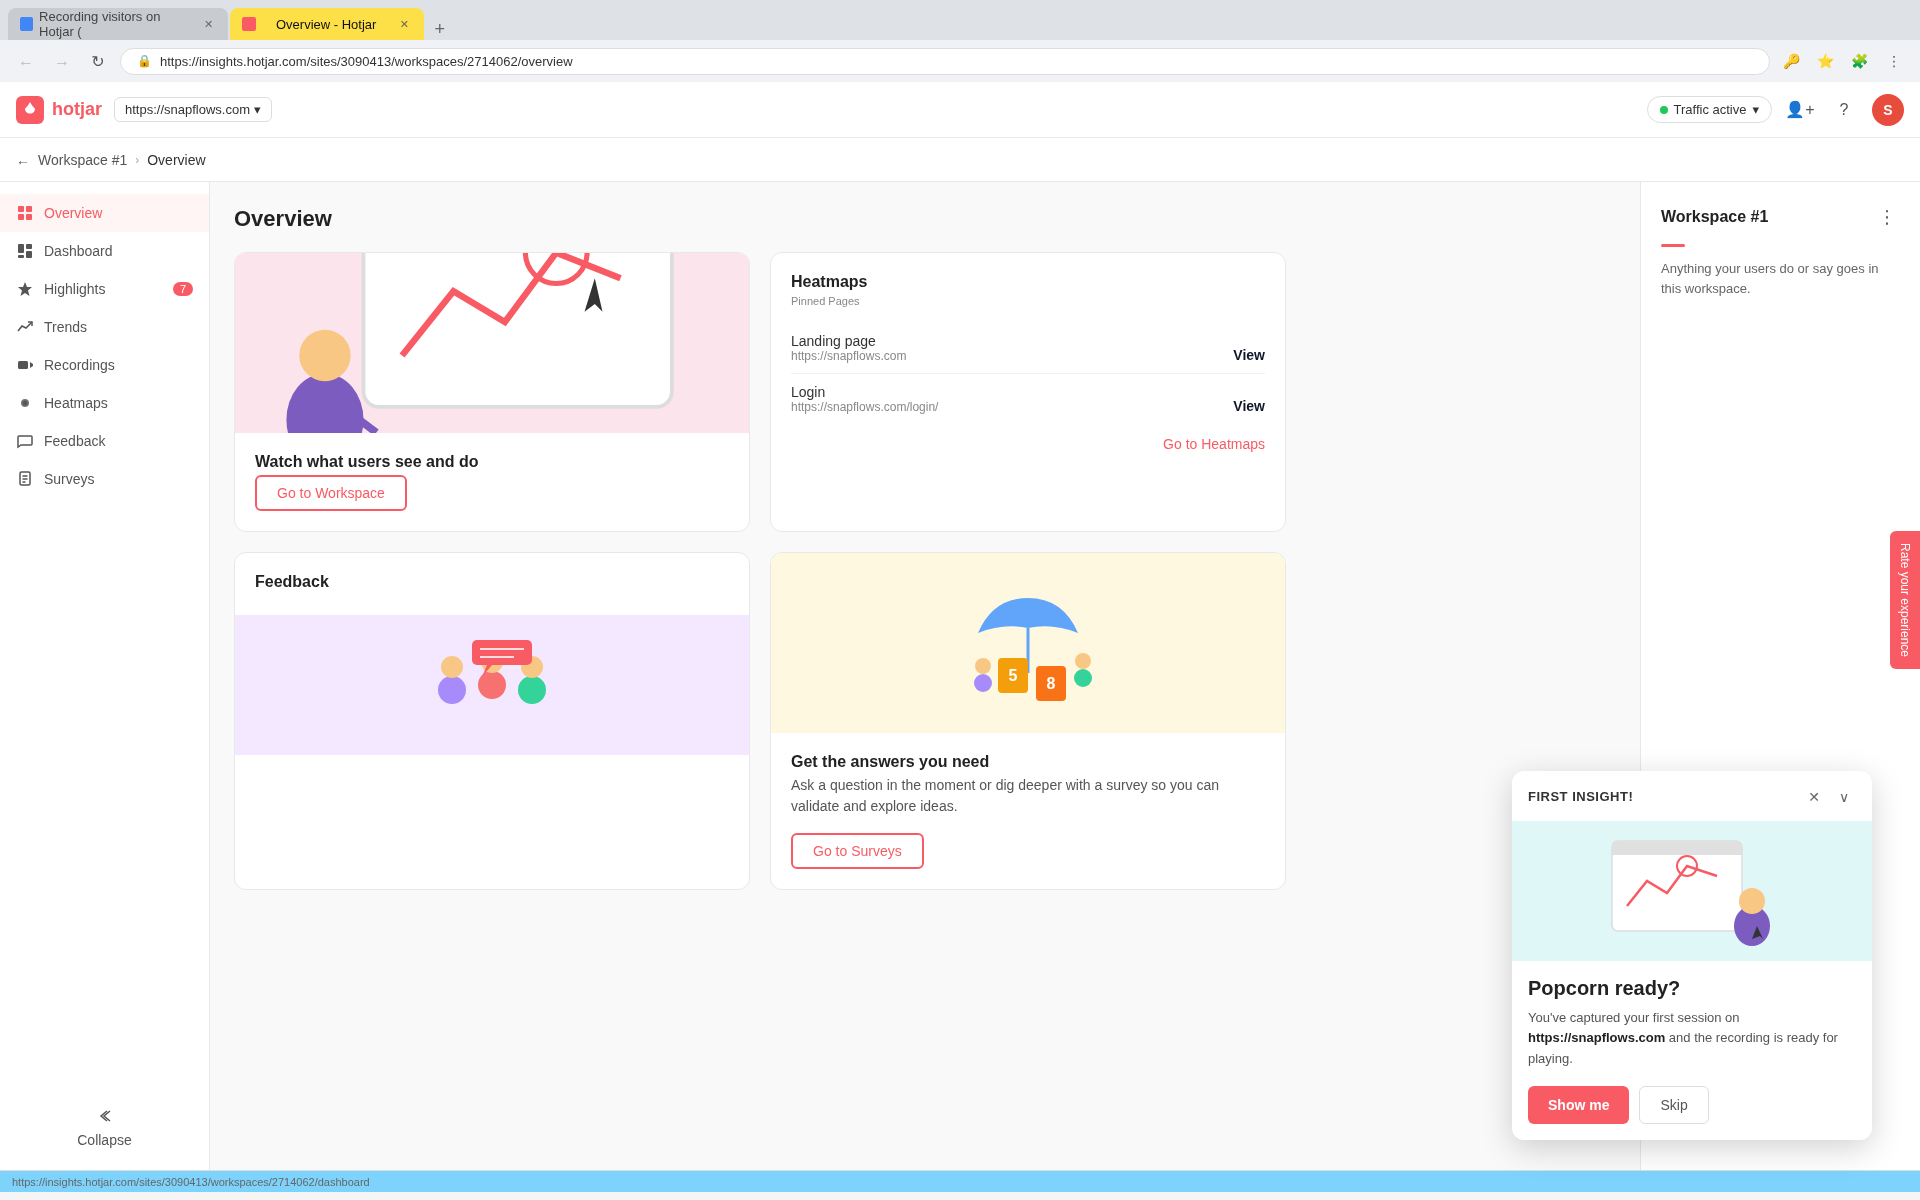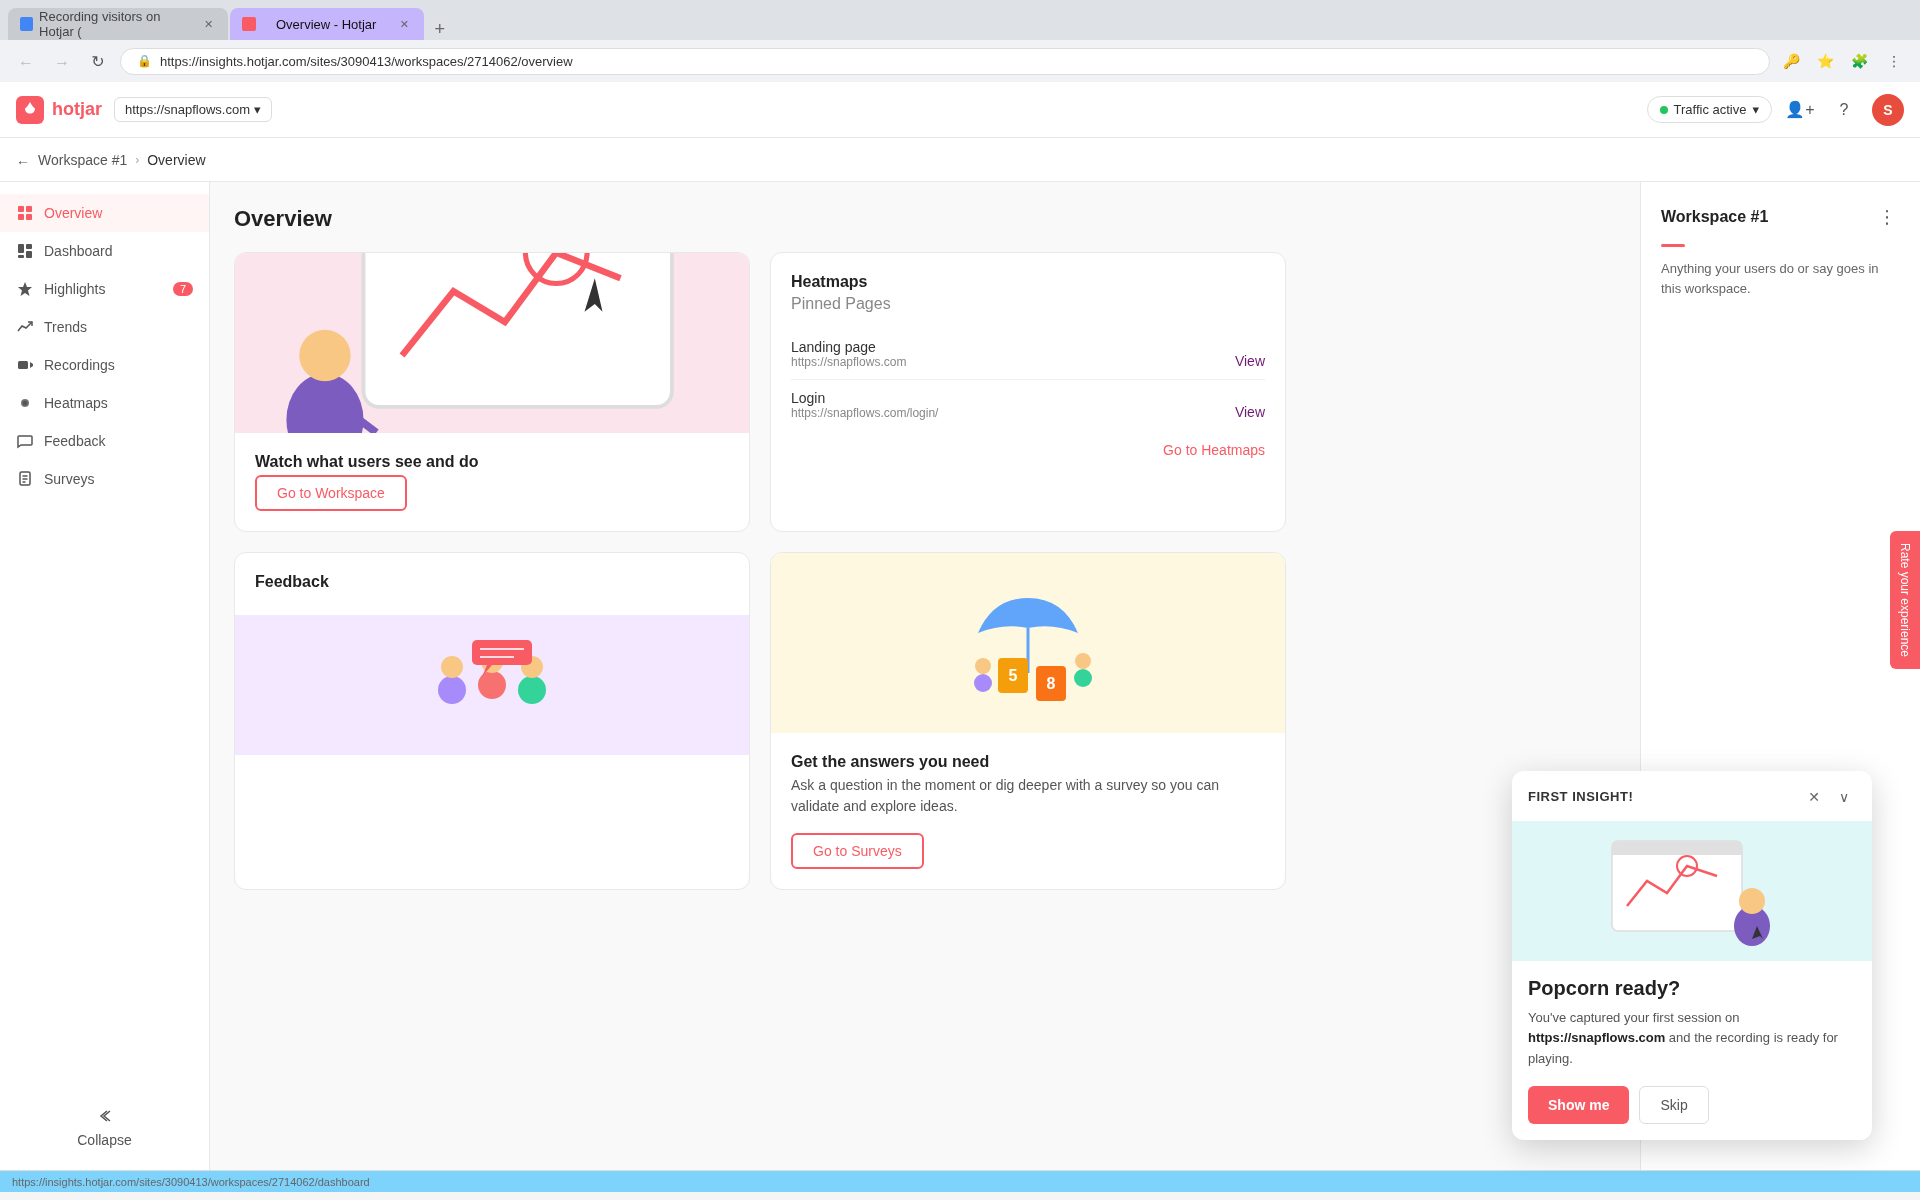--- a/index.html
+++ b/index.html
@@ -3,21 +3,21 @@
   <meta charset="utf-8">
   <style>
     * { box-sizing: border-box; margin: 0; padding: 0; }
     body { font-family: -apple-system, BlinkMacSystemFont, 'Segoe UI', sans-serif; background: #f5f5f5; overflow: hidden; }
 
     
     .browser-chrome { background: #dee1e6; height: 82px; display: flex; flex-direction: column; }
     .browser-tabs { display: flex; align-items: flex-end; padding: 8px 8px 0; gap: 2px; height: 40px; }
     .browser-tab { display: flex; align-items: center; gap: 6px; padding: 6px 12px; border-radius: 8px 8px 0 0; font-size: 13px; height: 32px; min-width: 160px; max-width: 220px; }
     .browser-tab.inactive { background: #c8ccd1; color: #444; }
-    .browser-tab.active { background: #c4b5fd; color: #111; gap: 20px; }
+    .browser-tab.active { background: #fde047; color: #111; gap: 20px; }
     .tab-favicon { width: 14px; height: 14px; border-radius: 2px; }
     .tab-close { margin-left: auto; width: 16px; height: 16px; display: flex; align-items: center; justify-content: center; border-radius: 50%; cursor: pointer; font-size: 11px; color: #666; }
     .tab-new { background: none; border: none; font-size: 18px; color: #666; cursor: pointer; padding: 0 8px; }
 
     .browser-toolbar { background: #f0f2f5; display: flex; align-items: center; padding: 6px 12px; gap: 8px; height: 50px; }
     .nav-btn { width: 28px; height: 28px; display: flex; align-items: center; justify-content: center; border-radius: 50%; cursor: pointer; color: #555; font-size: 16px; border: none; background: none; }
     .nav-btn.disabled { color: #bbb; cursor: default; }
     .address-bar { flex: 1; background: #fff; border: 1px solid #ddd; border-radius: 20px; padding: 5px 16px; font-size: 13px; color: #333; display: flex; align-items: center; gap: 8px; }
     .address-bar input { border: none; outline: none; flex: 1; font-size: 13px; color: #333; }
     .lock-icon { color: #555; font-size: 12px; }
@@ -57,34 +57,34 @@
     
     .content-area { flex: 1; overflow-y: auto; background: #f9f9f9; }
     .content-inner { max-width: 1100px; padding: 24px; }
     .page-title { font-size: 22px; font-weight: 600; color: #222; margin-bottom: 20px; }
 
     
     .cards-grid { display: grid; grid-template-columns: 1fr 1fr; gap: 20px; margin-bottom: 0; }
     .card { background: #fff; border-radius: 12px; border: 1px solid #e8e8e8; overflow: hidden; }
     .card-content { padding: 20px; }
     .card-title { font-size: 16px; font-weight: 600; color: #222; margin-bottom: 4px; }
-    .card-subtitle { font-size: 16px; color: #888; margin-bottom: 16px; }
+    .card-subtitle { font-size: 11px; color: #888; margin-bottom: 16px; }
 
     
     .recording-illustration { background: #fce4ec; height: 180px; display: flex; align-items: center; justify-content: center; overflow: hidden; }
 
     .card-desc { font-size: 14px; color: #555; line-height: 1.5; margin-bottom: 16px; }
     .btn-outline { display: inline-block; padding: 8px 20px; border: 2px solid #f85b64; color: #f85b64; border-radius: 6px; font-size: 14px; font-weight: 500; cursor: pointer; background: #fff; transition: all 0.15s; }
 
     
     .heatmap-row { display: flex; align-items: flex-end; justify-content: space-between; padding: 10px 0; border-bottom: 1px solid #f0f0f0; }
     .heatmap-row:last-child { border-bottom: none; }
     .heatmap-info .page-name { font-size: 14px; color: #333; font-weight: 500; }
     .heatmap-info .page-url { font-size: 12px; color: #888; }
-    .view-link { font-size: 14px; color: #701a75; cursor: pointer; font-weight: 400; }
+    .view-link { font-size: 14px; color: #0f172a; cursor: pointer; font-weight: 700; }
     .go-link { font-size: 14px; color: #f85b64; cursor: pointer; font-weight: 500; margin-top: 12px; display: block; text-align: right; }
 
     
     .feedback-illustration { background: #f3e8ff; height: 140px; display: flex; align-items: center; justify-content: center; }
 
     
     .surveys-illustration { background: #fff8e1; height: 180px; display: flex; align-items: center; justify-content: center; }
 
     
     .right-panel { width: 280px; background: #fff; border-left: 1px solid #e8e8e8; padding: 20px; overflow-y: auto; }

